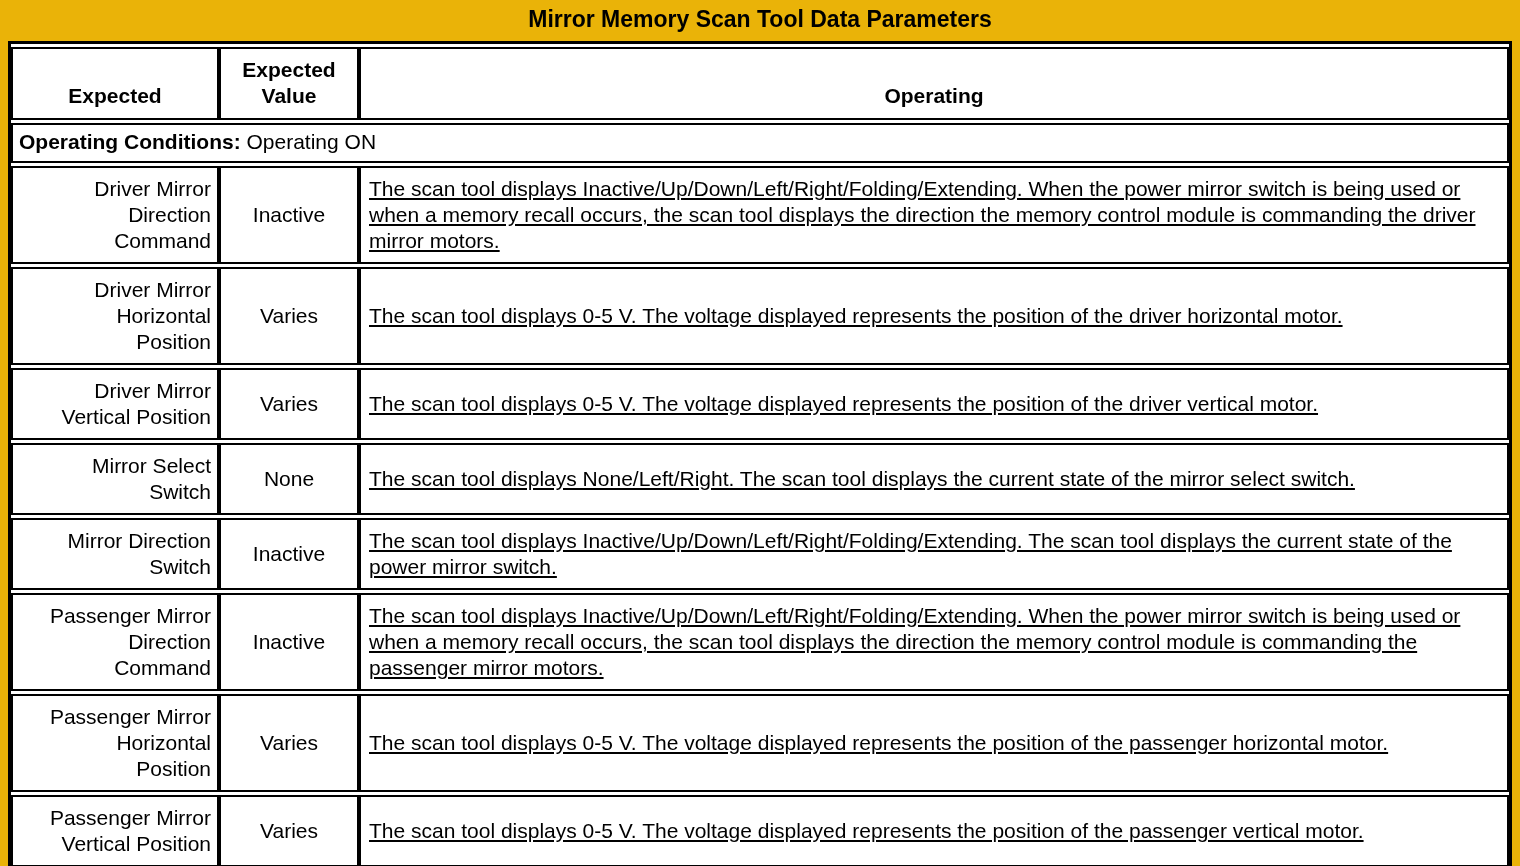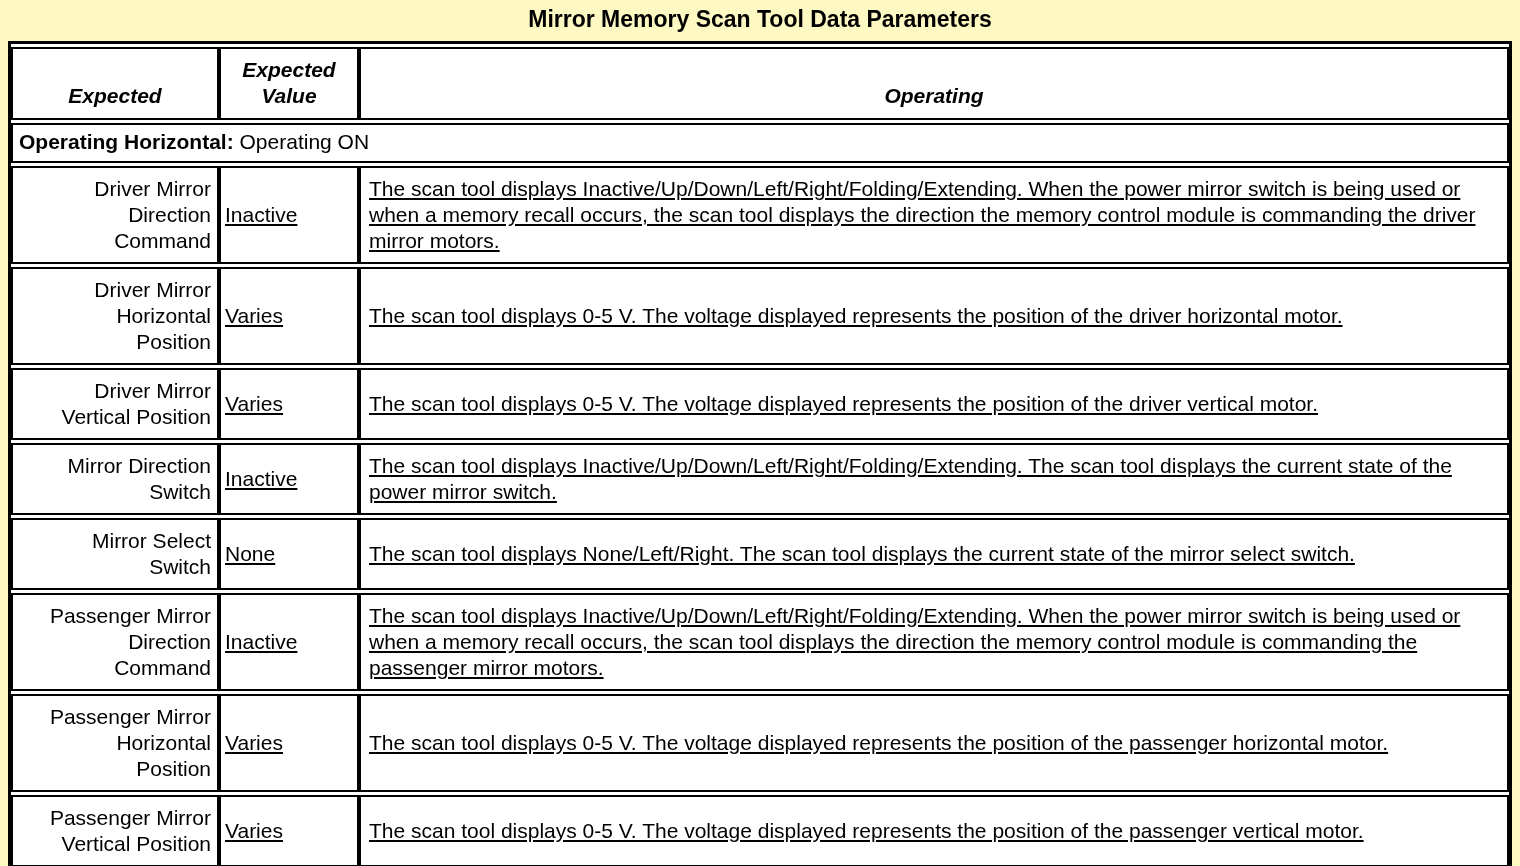--- a/index.html
+++ b/index.html
@@ -5,21 +5,21 @@
   html, body {
     margin: 0;
     padding: 0;
     background: #ffffff;
     color: #000000;
     font-family: "Liberation Sans", "DejaVu Sans", sans-serif;
   }
   .page {
     width: 1520px;
     height: 866px;
-    background: #fef9c3;
+    background: #eab308;
     box-sizing: border-box;
     overflow: hidden;
   }
   .title {
     font-size: 23px;
     font-weight: bold;
     text-align: center;
     margin: 6px 0 8px 0;
     letter-spacing: 0px;
   }
@@ -40,43 +40,41 @@
     font-size: 21px;
     line-height: 26px;
     box-sizing: border-box;
   }
   th {
     font-weight: bold;
     text-align: center;
     vertical-align: bottom;
     padding: 8px 6px 9px 6px;
     height: 70px;
-    font-style: italic;
   }
   th.h-expected div {
     max-width: 110px;
     margin: 0 auto;
   }
   td.op-row {
     text-align: left;
     padding: 4px 4px 6px 6px;
     font-weight: normal;
   }
   td.op-row b { font-weight: bold; }
   td.cell-param {
     text-align: right;
     vertical-align: middle;
     padding: 8px 6px 8px 6px;
     white-space: pre-line;
   }
   td.cell-expected {
-    text-align: left;
+    text-align: center;
     vertical-align: middle;
     padding: 8px 4px;
-    text-decoration: underline;
   }
   td.cell-def {
     text-align: left;
     vertical-align: middle;
     padding: 8px 14px 8px 8px;
     text-decoration: underline;
   }
 </style>
 </head>
 <body>
@@ -96,21 +94,21 @@
         <th class="h-param">Expected</th>
         <th class="h-expected">
           <div>Expected Value</div>
         </th>
         <th class="h-def">Operating</th>
       </tr>
     </thead>
     <tbody>
       <tr>
         <td class="op-row" colspan="3">
-          <b>Operating Horizontal:</b>
+          <b>Operating Conditions:</b>
           <span>Operating ON</span>
         </td>
       </tr>
     <tr>
       <td class="cell-param">Driver Mirror
 Direction
 Command</td>
       <td class="cell-expected">Inactive</td>
       <td class="cell-def">The scan tool displays Inactive/Up/Down/Left/Right/Folding/Extending. When the power mirror switch is being used or when a memory recall occurs, the scan tool displays the direction the memory control module is commanding the driver mirror motors.</td>
     </tr>
@@ -121,30 +119,30 @@
       <td class="cell-expected">Varies</td>
       <td class="cell-def">The scan tool displays 0-5 V. The voltage displayed represents the position of the driver horizontal motor.</td>
     </tr>
         <tr>
       <td class="cell-param">Driver Mirror
 Vertical Position</td>
       <td class="cell-expected">Varies</td>
       <td class="cell-def">The scan tool displays 0-5 V. The voltage displayed represents the position of the driver vertical motor.</td>
     </tr>
         <tr>
+      <td class="cell-param">Mirror Select
+Switch</td>
+      <td class="cell-expected">None</td>
+      <td class="cell-def">The scan tool displays None/Left/Right. The scan tool displays the current state of the mirror select switch.</td>
+    </tr>
+        <tr>
       <td class="cell-param">Mirror Direction
 Switch</td>
       <td class="cell-expected">Inactive</td>
       <td class="cell-def">The scan tool displays Inactive/Up/Down/Left/Right/Folding/Extending. The scan tool displays the current state of the power mirror switch.</td>
-    </tr>
-        <tr>
-      <td class="cell-param">Mirror Select
-Switch</td>
-      <td class="cell-expected">None</td>
-      <td class="cell-def">The scan tool displays None/Left/Right. The scan tool displays the current state of the mirror select switch.</td>
     </tr>
         <tr>
       <td class="cell-param">Passenger Mirror
 Direction
 Command</td>
       <td class="cell-expected">Inactive</td>
       <td class="cell-def">The scan tool displays Inactive/Up/Down/Left/Right/Folding/Extending. When the power mirror switch is being used or when a memory recall occurs, the scan tool displays the direction the memory control module is commanding the passenger mirror motors.</td>
     </tr>
         <tr>
       <td class="cell-param">Passenger Mirror

